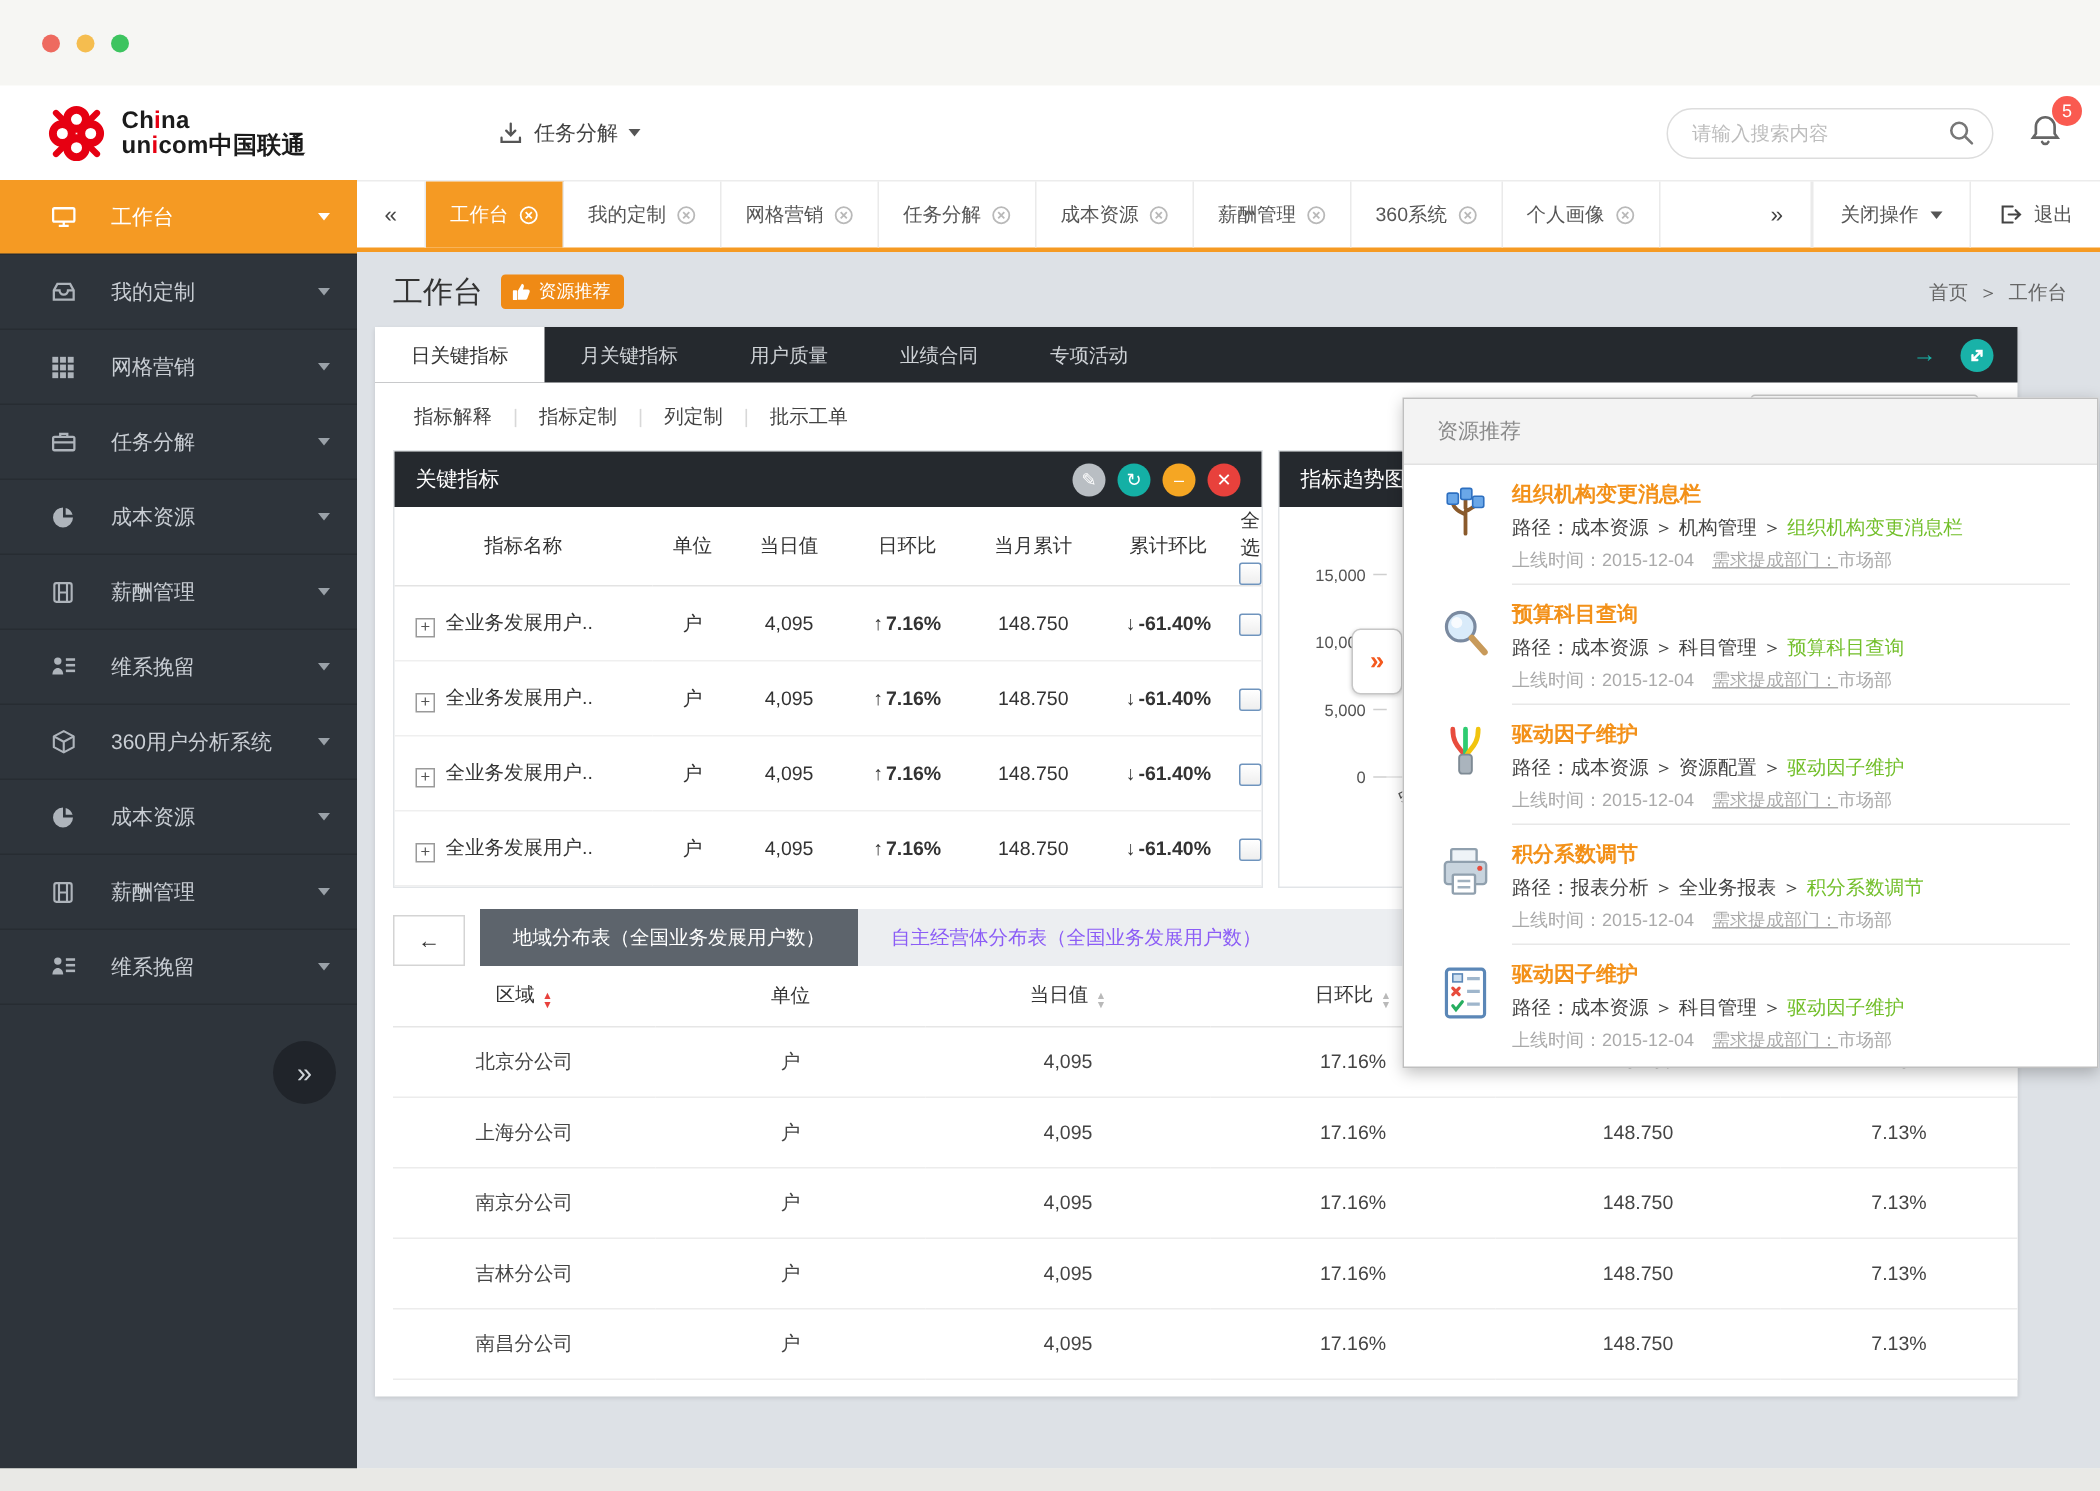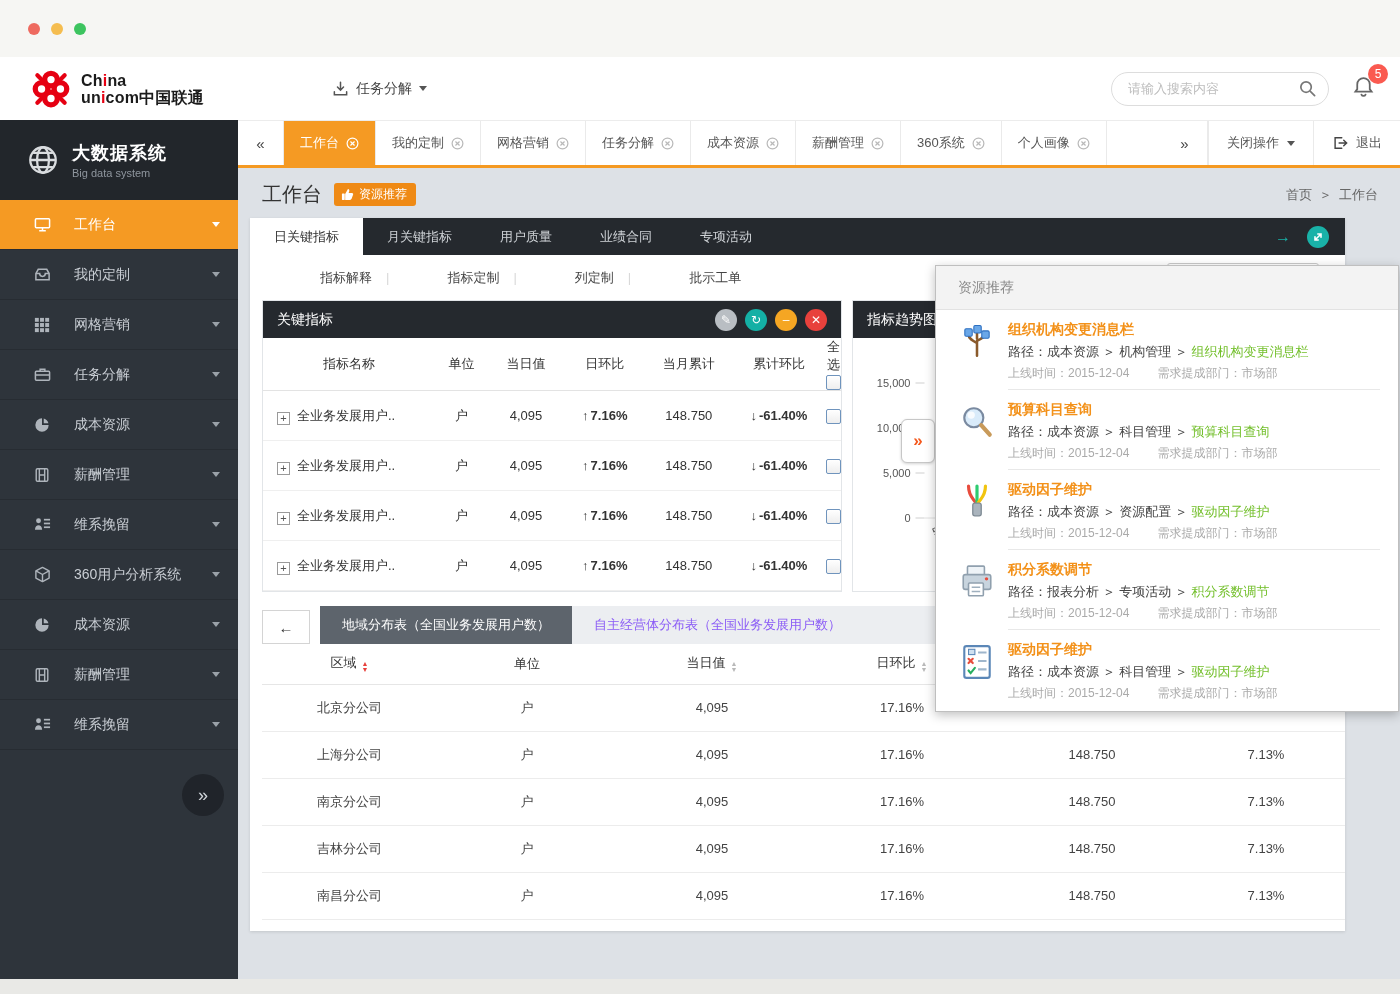--- a/index.html
+++ b/index.html
@@ -67,21 +67,21 @@
   .card { margin:0 55px 0 12px; background:#fff; box-shadow:0 1px 3px rgba(0,0,0,.12); height:713px; position:relative; }
   .wb-tabs { height:37px; background:#25292e; display:flex; align-items:stretch; font-size:13px; color:#cfd3d7; }
   .wb-tab { padding:0 24px; display:flex; align-items:center; cursor:pointer; }
   .wb-tab.active { background:#fff; color:#333; }
   .wb-tools { margin-left:auto; display:flex; align-items:center; gap:16px; padding-right:16px; }
   .wb-arrow { color:#19b2a8; font-size:16px; cursor:pointer; }
   .wb-expand { width:22px; height:22px; border-radius:50%; background:#19b2a8; display:flex; align-items:center; justify-content:center; cursor:pointer; }
 
   .toolrow { height:45px; display:flex; align-items:center; padding:0 26px; }
   .toollinks { display:flex; align-items:center; font-size:13px; color:#444; }
-  .toollinks .tl { cursor:pointer; padding:0 14px;margin-left:44px; }
+  .toollinks .tl { cursor:pointer; padding:0 14px; }
   .toollinks .tl:first-child { padding-left:0; }
   .toollinks .sep { color:#d8d8d8; }
   .regionbox { margin-left:auto; display:flex; align-items:center; gap:10px; font-size:13px; color:#333; }
   .select { width:152px; height:30px; border:1px solid #c9c9c9; border-radius:3px; display:flex; align-items:center; padding:0 10px; cursor:pointer; font-size:13px; color:#444; background:#fff; }
   .select .caret { margin-left:auto; }
 
   .panels { display:flex; padding:0 0 0 12px; gap:10px; }
   .panel { border:1px solid #e2e5e8; }
   .panel-hd { height:37px; background:#25292e; color:#fff; display:flex; align-items:center; padding:0 14px; font-size:14px; }
   .panel-hd .ph-tools { margin-left:auto; display:flex; gap:8px; }
@@ -121,21 +121,21 @@
   .overlay { position:absolute; left:935px; top:265px; width:464px; height:447px; background:#fff; border:1px solid #bfbfbf; box-shadow:0 3px 10px rgba(0,0,0,.25); z-index:50; }
   .ov-hd { height:44px; background:#f3f3f3; border-bottom:1px solid #e2e2e2; display:flex; align-items:center; padding-left:22px; font-size:14px; color:#8a8a8a; }
   .ov-item { display:flex; padding:11px 18px 0 24px; height:80px; }
   .ov-ic { width:36px; flex:none; padding-top:3px; }
   .ov-tx { flex:1; margin-left:12px; border-bottom:1px solid #e8e8e8; padding-bottom:9px; }
   .ov-item:last-child .ov-tx { border-bottom:none; }
   .ov-title { color:#f39119; font-size:14px; font-weight:bold; cursor:pointer; }
   .ov-path { font-size:13px; color:#444; margin-top:4px; white-space:nowrap; }
   .ov-path .plink { color:#72bf2a; cursor:pointer; }
   .ov-meta { font-size:12px; color:#aaa; margin-top:4px; }
-  .ov-meta .m2 { margin-left:28px; }
+  .ov-meta .m2 { margin-left:12px;text-decoration:underline; }
 </style>
 </head>
 <body>
 
 <svg width="0" height="0" style="position:absolute">
   <defs>
     <symbol id="i-knot" viewBox="0 0 40 40">
       <g fill="none" stroke="#e60012" stroke-width="5" stroke-linecap="round">
         <circle cx="20" cy="11" r="6"></circle>
           <circle cx="11" cy="20" r="6"></circle>
@@ -329,31 +329,20 @@
             <use href="#i-bell"></use>
           </svg>
         <span class="badge">5</span>
       </div>
     </div>
   </div>
 
   <div class="appbody">
 
     <div class="sidebar">
-      <div class="brand">
-        <span style="color:#d9dcdf;display:flex">
-            <svg width="34" height="34">
-              <use href="#i-globe"></use>
-            </svg>
-          </span>
-        <div>
-          <div class="brand-title">大数据系统</div>
-          <div class="brand-sub">Big data system</div>
-        </div>
-      </div>
       <div class="menu-item active">
         <span class="mi-ic">
             <svg width="17" height="17">
               <use href="#i-monitor"></use>
             </svg>
           </span>
         <span>工作台</span>
           <span class="caret mi-caret"></span>
       </div>
       <div class="menu-item">
@@ -799,21 +788,21 @@
         <div class="ov-meta"><span>上线时间：</span><span>2015-12-04</span><span class="m2">需求提成部门：</span><span>市场部</span></div>
       </div>
     </div>
 
     <div class="ov-item">
       <span class="ov-ic"><svg width="34" height="36">
             <use href="#i-printer"></use>
           </svg></span>
       <div class="ov-tx">
         <div class="ov-title">积分系数调节</div>
-        <div class="ov-path"><span>路径：</span><span>报表分析 ＞ 专项活动 ＞ </span><span class="plink">积分系数调节</span></div>
+        <div class="ov-path"><span>路径：</span><span>报表分析 ＞ 全业务报表 ＞ </span><span class="plink">积分系数调节</span></div>
         <div class="ov-meta"><span>上线时间：</span><span>2015-12-04</span><span class="m2">需求提成部门：</span><span>市场部</span></div>
       </div>
     </div>
 
     <div class="ov-item">
       <span class="ov-ic"><svg width="34" height="36">
             <use href="#i-checklist"></use>
           </svg></span>
       <div class="ov-tx">
         <div class="ov-title">驱动因子维护</div>

